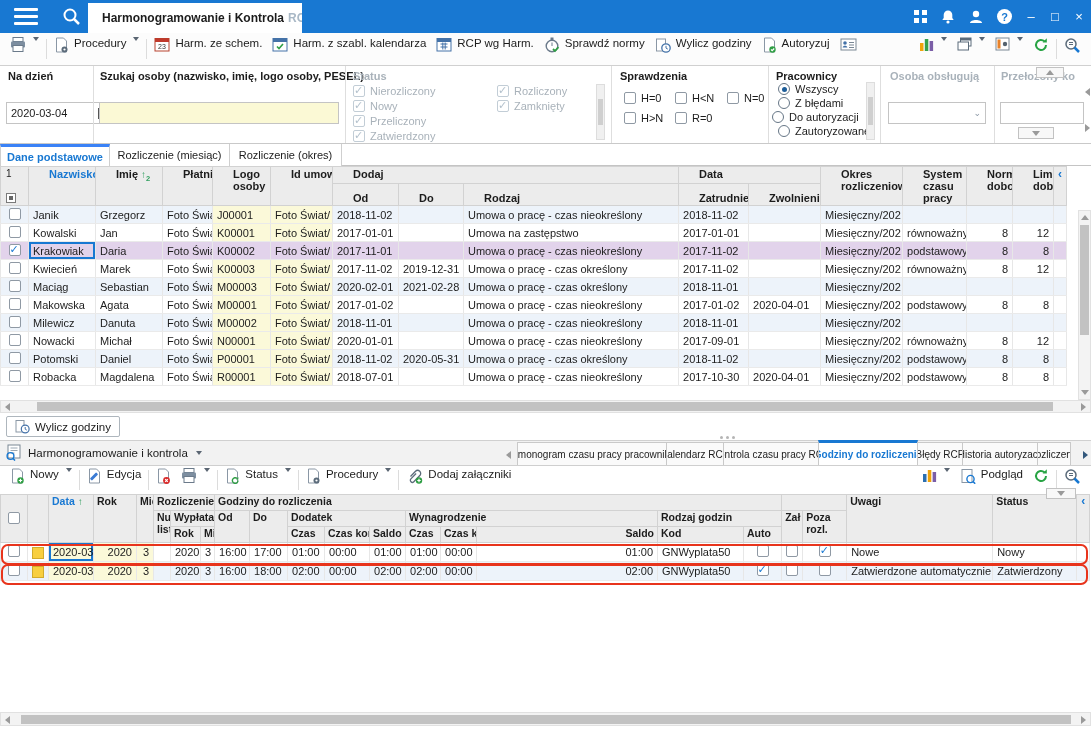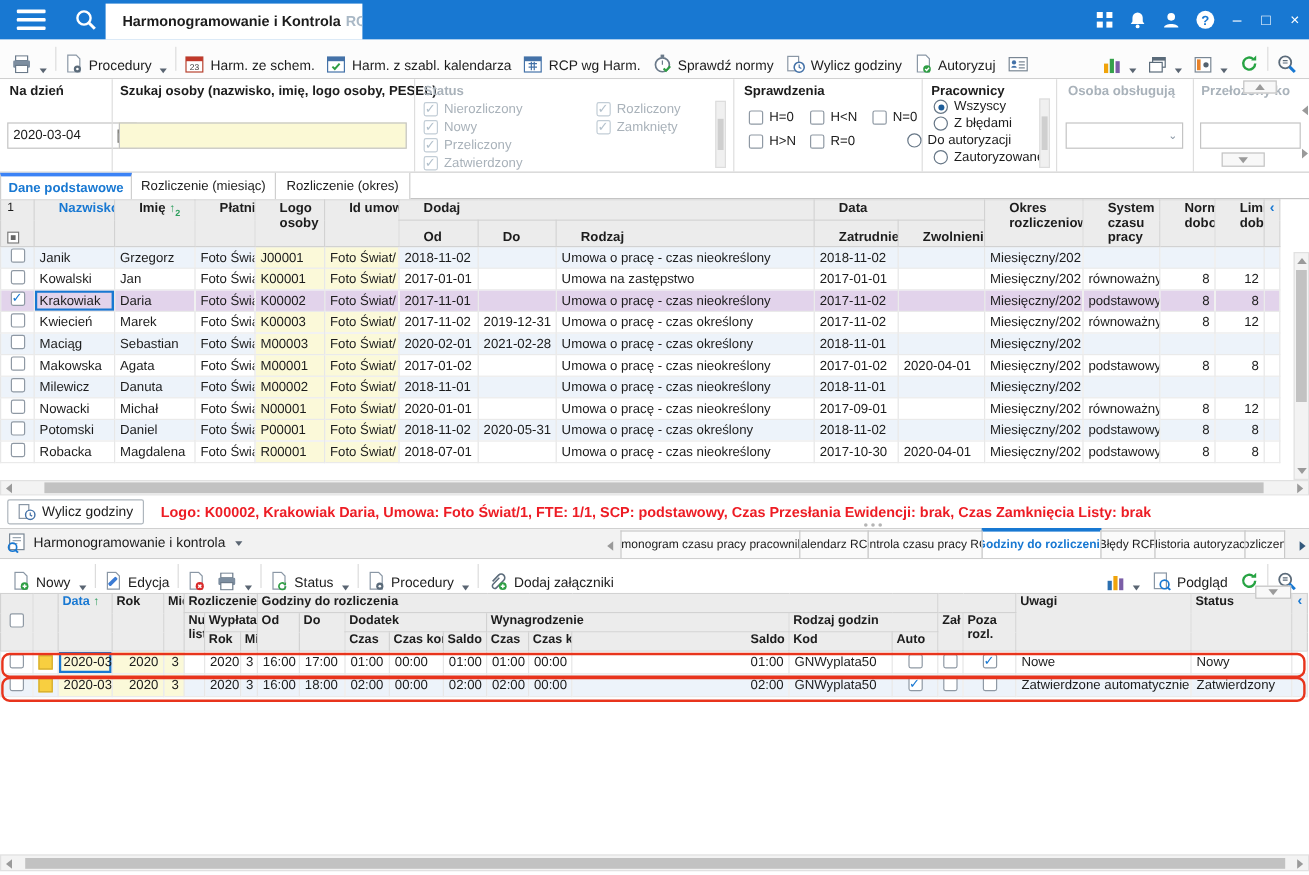--- a/index.html
+++ b/index.html
@@ -17,21 +17,21 @@
   .apptab .fade{color:#a9b8c6;margin-left:4px;max-width:21px;overflow:hidden;display:inline-block}
   .tb-right{position:absolute;right:0;top:0;height:33px;display:flex;align-items:center}
   .tb-ic{width:26px;height:26px;display:flex;align-items:center;justify-content:center;margin-right:2px;cursor:pointer}
   .win-btn{width:24px;height:26px;color:#fff;display:flex;align-items:center;justify-content:center;font-size:13px;cursor:pointer}
 
   
   .toolbar{position:absolute;left:0;width:1091px;display:flex;align-items:center;background:#fcfcfc;
            border-bottom:1px solid #d0d0d0;padding:0 5px;white-space:nowrap}
   .toolbar1{top:33px;height:33px}
   .toolbar2{top:466px;height:28px;border-bottom:none;background:#fff}
-  .tbi{display:flex;align-items:flex-end;gap:5px;padding:0 5px;height:24px;font-size:11.5px;cursor:pointer;border-radius:2px}
+  .tbi{display:flex;align-items:flex-start;gap:5px;padding:0 5px;height:24px;font-size:11.5px;cursor:pointer;border-radius:2px}
   .sep{width:1px;height:20px;background:#dcdcdc;margin:0 2px;flex:none}
   .caret{width:0;height:0;border-left:3.5px solid transparent;border-right:3.5px solid transparent;
          border-top:4px solid #5a6572;margin-left:2px;flex:none}
   .right-cluster{margin-left:auto;display:flex;align-items:center}
 
   
   .filterbar{position:absolute;left:0;top:66px;width:1091px;height:78px;background:#fff;border-bottom:1px solid #c9c9c9}
   .f-label{position:absolute;font-weight:bold;font-size:11px;white-space:nowrap}
   .dis{color:#a9b2ba}
   .inp{position:absolute;border:1px solid #c4c4c4;background:#fff;height:22px;font-size:11px;padding:0 4px;display:flex;align-items:center}
@@ -351,21 +351,21 @@
 
   <span class="f-label" style="left:776px;top:4px">Pracownicy</span>
   <span class="rad on" style="left:778px;top:17px">
       <span class="circ"></span>
       <span>Wszyscy</span>
     </span>
   <span class="rad" style="left:778px;top:31px">
       <span class="circ"></span>
       <span>Z błędami</span>
     </span>
-  <span class="rad" style="left:756px;top:45px">
+  <span class="rad" style="left:772px;top:45px">
       <span class="circ"></span>
       <span>Do autoryzacji</span>
     </span>
   <span class="rad" style="left:778px;top:59px">
       <span class="circ"></span>
       <span>Zautoryzowane</span>
     </span>
   <span class="minisb" style="left:866px;top:16px;height:58px">
       <span class="mth"></span>
     </span>
@@ -641,21 +641,20 @@
 
 <div class="infobar">
   <span class="wylicz-btn">
     <svg width="15" height="15">
         <rect x="1" y="1.5" width="8" height="11.5" fill="#fff" stroke="#8a97a5"></rect>
         <circle cx="10.2" cy="10" r="3.9" fill="#fff" stroke="#4472a8" stroke-width="1.2"></circle>
         <path d="M10.2 8v2.2l1.6.9" fill="none" stroke="#4472a8"></path>
       </svg>
     <span>Wylicz godziny</span>
   </span>
-  <span class="redmsg">Logo: K00002, Krakowiak Daria, Umowa: Foto Świat/1, FTE: 1/1, SCP: podstawowy, Czas Przesłania Ewidencji: brak, Czas Zamknięcia Listy: brak</span>
 </div>
 
 <div class="bottomnav">
   <span class="bn-selector">
     <svg width="17" height="17">
         <rect x="3" y="1" width="12" height="13" fill="#fff" stroke="#7a8794"></rect>
         <path d="M5.5 4h7M5.5 6.5h7M5.5 9h4" stroke="#9aa7b3"></path>
         <circle cx="5.5" cy="12" r="3.4" fill="none" stroke="#1878d2" stroke-width="1.4"></circle>
         <line x1="7.8" y1="14.3" x2="10" y2="16.5" stroke="#1878d2" stroke-width="1.6"></line>
       </svg>

